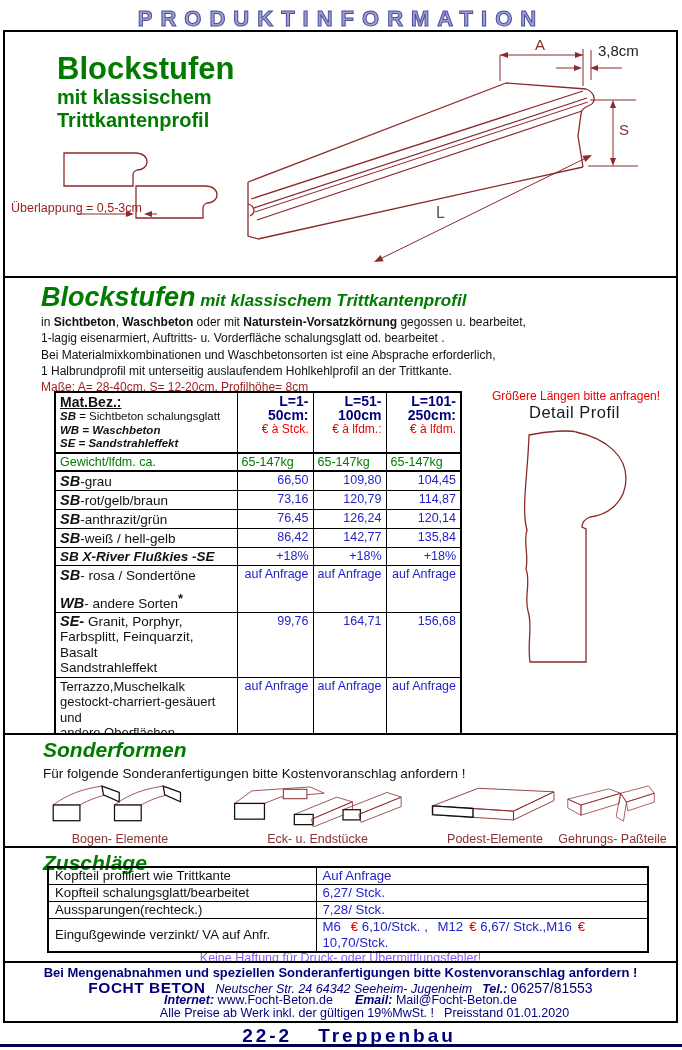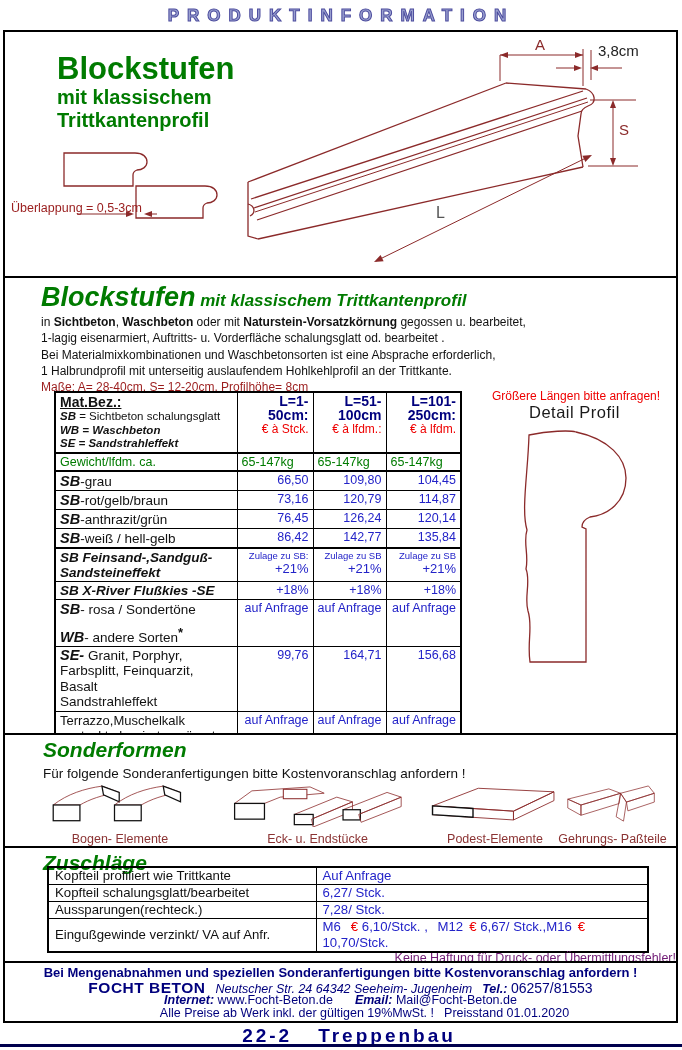--- a/index.html
+++ b/index.html
@@ -1,20 +1,20 @@
 <!DOCTYPE html>
 <html><head>
 <meta charset="utf-8">
 <style>
   html,body{margin:0;padding:0;background:#fff;}
   .page{position:relative;width:682px;height:1050px;background:#fff;
         font-family:"Liberation Sans",sans-serif;overflow:hidden;}
   
   .prod-header{position:absolute;top:6px;left:0;width:100%;text-align:center;
-    font-size:17px;font-weight:bold;letter-spacing:8px;color:#9aa0cf;
+    font-size:22px;font-weight:bold;letter-spacing:8px;color:#9aa0cf;
     -webkit-text-stroke:1px #4c4c9e;}
   
   .sec{position:absolute;left:3px;right:4px;border:2px solid #000;background:#fff;}
   .sec1{top:30px;height:248px;}
   .sec2{top:276px;height:459px;}
   .sec3{top:733px;height:115px;}
   .sec4{top:846px;height:117px;border-bottom:none;}
   .sec5{top:961px;height:58px;}
   
   .green-title{position:absolute;left:52px;top:20px;color:#007b00;}
@@ -77,22 +77,22 @@
   
   .zu-heading{position:absolute;left:38px;top:3px;color:#007b00;font-style:italic;
               font-weight:bold;font-size:21px;}
   .z-table{position:absolute;left:42px;top:18px;border-collapse:collapse;border:2px solid #000;
            table-layout:fixed;}
   .z-table td{border:1px solid #000;padding:0 6px;line-height:16px;height:16px;font-size:13.2px;}
   .z-table .zl{color:#111;}
   .z-table .zv{color:#2323c8;}
   .eur{color:#ee0000;}
   .sp1{margin-left:10px;} .sp2{margin-left:6px;}
-  .disclaimer{position:absolute;left:0;top:103px;width:100%;text-align:right;
-              font-size:12.5px;color:#701a75;}
+  .disclaimer{position:absolute;left:0;top:103px;width:100%;text-align:center;
+              font-size:12.5px;color:#8b5cf6;}
   
   .fline{position:absolute;left:0;width:100%;text-align:center;color:#00007d;}
   .f1{top:2px;font-size:13px;font-weight:bold;}
   .f2{top:16px;font-size:12.5px;}
   .f2 .company{font-weight:bold;font-size:15.5px;letter-spacing:.5px;}
   .f2 .addr{font-style:italic;}
   .f2 .tel-l{font-weight:bold;font-style:italic;}
   .f2 .tel-n{font-size:14px;}
   .f3{top:30px;font-size:12.5px;}
   .f3 .lbl{font-weight:bold;font-style:italic;}
@@ -256,38 +256,20 @@
         <td class="val">76,45</td>
         <td class="val">126,24</td>
         <td class="val">120,14</td>
       </tr>
       <tr>
         <td class="c0"><span class="bi-big">SB</span><span>-weiß / hell-gelb</span></td>
         <td class="val">86,42</td>
         <td class="val">142,77</td>
         <td class="val">135,84</td>
       </tr>
-      <tr class="zulage-row">
-        <td class="c0 bi bi2">
-              <div>SB Feinsand-,Sandguß-</div>
-              <div>Sandsteineffekt</div>
-            </td>
-        <td class="val">
-              <div class="znote">Zulage zu SB:</div>
-              <div class="zpct">+21%</div>
-            </td>
-        <td class="val">
-              <div class="znote">Zulage zu SB</div>
-              <div class="zpct">+21%</div>
-            </td>
-        <td class="val">
-              <div class="znote">Zulage zu SB</div>
-              <div class="zpct">+21%</div>
-            </td>
-      </tr>
       <tr>
         <td class="c0 bi bi2">SB X-River Flußkies -SE</td>
         <td class="val">+18%</td>
         <td class="val">+18%</td>
         <td class="val">+18%</td>
       </tr>
       <tr>
         <td class="c0">
           <div><span class="bi-big">SB</span><span>- rosa / Sondertöne</span></div>
           <div class="wb-line"><span class="bi-big">WB</span><span>- andere Sorten</span><span class="sup-star">*</span></div>

